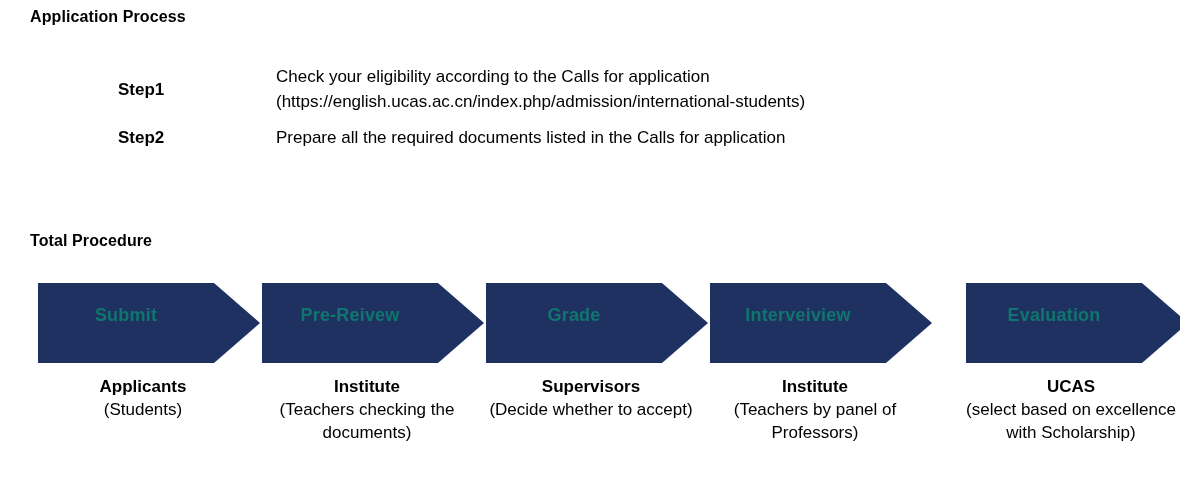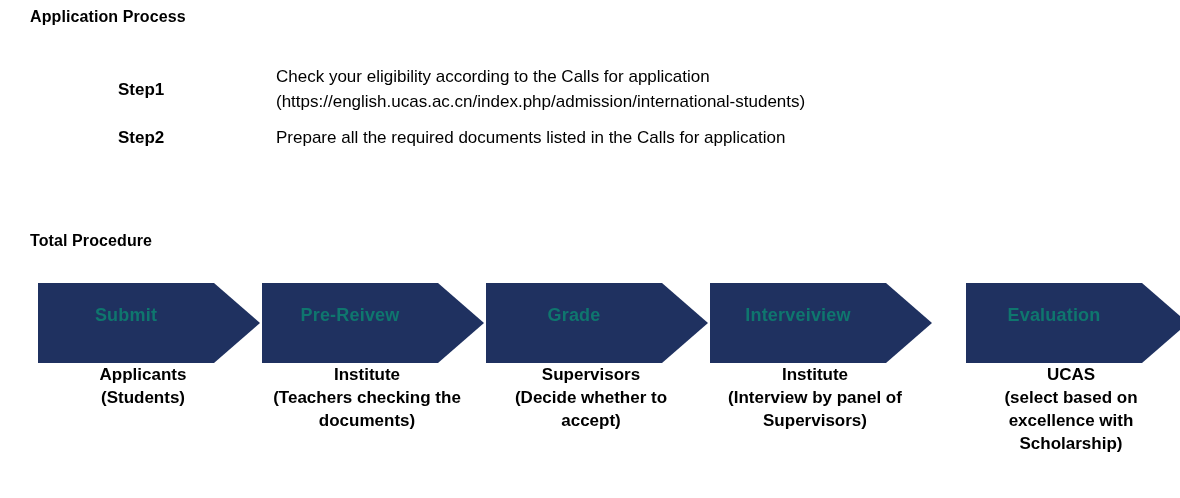--- a/index.html
+++ b/index.html
@@ -104,31 +104,32 @@
     display: flex;
     align-items: center;
     justify-content: center;
     color: #0f766e;
     font-weight: bold;
     font-size: 18px;
     letter-spacing: 0.2px;
   }
   .caption {
     width: 210px;
+    margin-top: 12px;
     text-align: center;
     font-size: 17px;
     line-height: 23px;
   }
   .caption .head {
     font-weight: bold;
     display: block;
   }
   .caption .sub {
     display: block;
-    font-weight: bold;
+    font-weight: normal;
   }
 </style>
 </head>
 <body>
 
 <div class="section-title" id="app-process-title">Application Process</div>
 
 <div class="steps">
 
   <div class="step-row">
@@ -186,21 +187,21 @@
   </div>
 
   <div class="chevron-wrap" style="left:672px;">
     <div class="chevron">
       <div class="body" style="background: rgb(31, 49, 96);"></div>
       <div class="arrow" style="border-left-color: rgb(31, 49, 96);"></div>
       <div class="label">Interveiview</div>
     </div>
     <div class="caption">
       <span class="head">Institute</span>
-      <span class="sub">(Interview by panel of Supervisors)</span>
+      <span class="sub">(Teachers by panel of Professors)</span>
     </div>
   </div>
 
   <div class="chevron-wrap" style="left:928px;">
     <div class="chevron">
       <div class="body" style="background: rgb(31, 49, 96);"></div>
       <div class="arrow" style="border-left-color: rgb(31, 49, 96);"></div>
       <div class="label">Evaluation</div>
     </div>
     <div class="caption">

